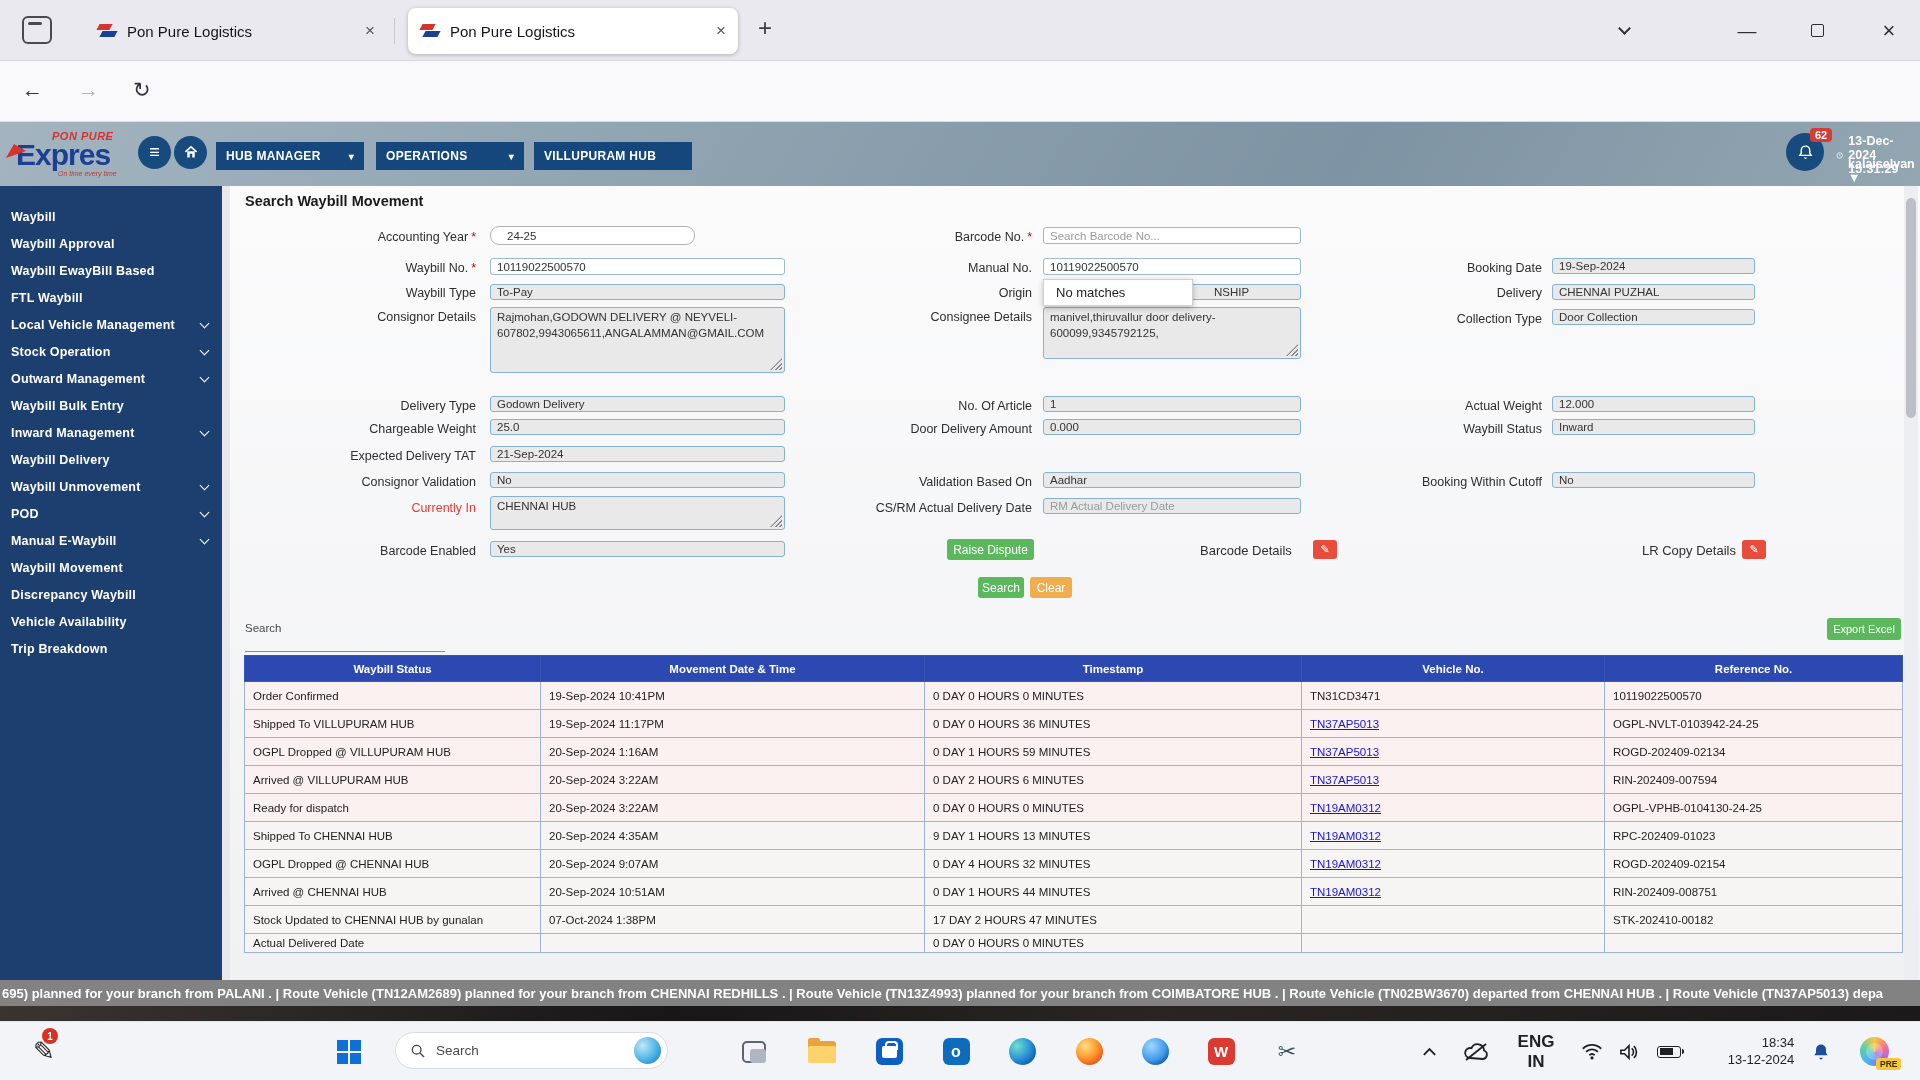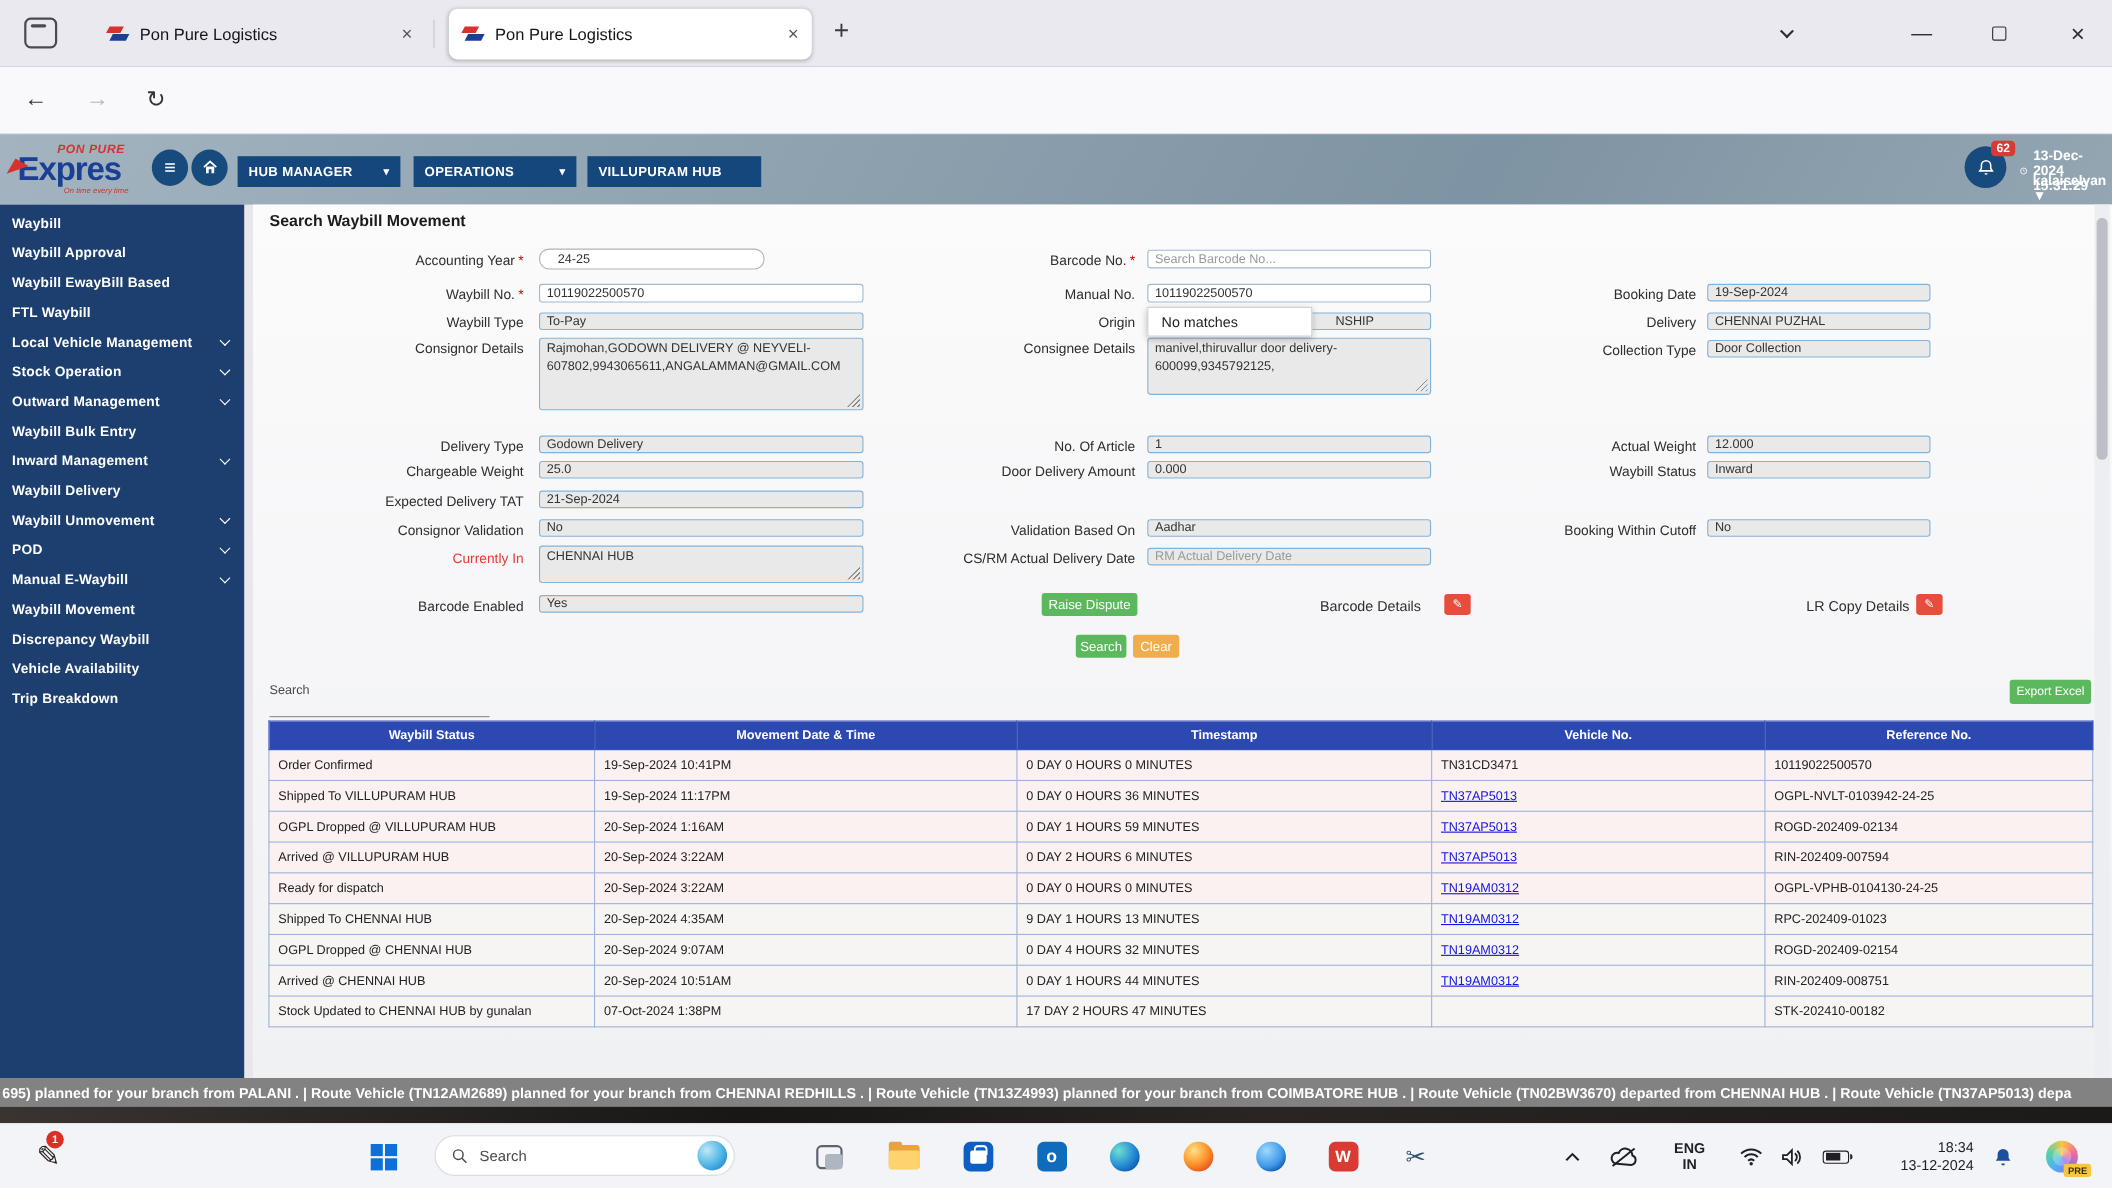--- a/index.html
+++ b/index.html
@@ -46,21 +46,21 @@
   .logo-tag{position:absolute;left:48px;top:42px;color:#c03a30;font-size:7px;font-style:italic}
   .hdrcircle{position:absolute;top:136px;width:33px;height:33px;border-radius:50%;background:#174a7d;display:flex;align-items:center;justify-content:center;color:#fff}
   .hdrdrop{position:absolute;top:142px;height:28px;background:#15467c;color:#fff;font-size:12px;font-weight:bold;display:flex;align-items:center;padding:0 10px;letter-spacing:.3px}
   .hdrdrop .caret{margin-left:auto;font-size:10px;padding-left:12px}
   .bellwrap{position:absolute;left:1786px;top:133px;width:38px;height:38px;border-radius:50%;background:#174a7d;display:flex;align-items:center;justify-content:center}
   .bellbadge{position:absolute;left:1810px;top:128px;background:#d63b34;color:#fff;font-size:11px;font-weight:bold;padding:1px 5px;border-radius:4px}
   .hdrdate{position:absolute;left:1836px;top:134px;color:#fff;font-size:12.5px;font-weight:bold;display:flex;align-items:center;gap:5px}
   .hdruser{position:absolute;left:1848px;top:157px;color:#fff;font-size:12.5px;font-weight:bold}
 
   
-  .sidebar{position:absolute;left:0;top:186px;width:222px;height:794px;background:#1d3f6f;padding-top:3px}
+  .sidebar{position:absolute;left:0;top:186px;width:222px;height:794px;background:#1d3f6f;padding-top:17px}
   .side-item{position:relative;height:27px;display:flex;align-items:center;color:#fff;font-size:12.5px;font-weight:600;padding-left:11px;letter-spacing:.2px}
   .side-item .schev{position:absolute;right:14px;top:9px;width:7px;height:7px;border-right:1.8px solid #fff;border-bottom:1.8px solid #fff;transform:rotate(45deg)}
 
   
   .content{position:absolute;left:230px;top:186px;width:1690px;height:794px;background:linear-gradient(180deg,#fbfbfc,#f0f1f3)}
   .pagetitle{position:absolute;left:15px;top:7px;font-size:14.5px;font-weight:bold;color:#1b1b1b}
 
   .flabel{position:absolute;font-size:12.5px;color:#2e2e2e;text-align:right;width:240px}
   .flabel .req{color:#d40000;margin-left:3px}
   .fbox{position:absolute;font-size:11.5px;color:#333;border:1px solid #85b3d8;background:#e9e9e9;border-radius:3px;padding:1px 6px;display:flex;align-items:center;overflow:hidden;white-space:nowrap}
@@ -122,21 +122,21 @@
   .ico-store{background:#0d5fc4;font-size:14px}
   .ico-store .bag{width:15px;height:12px;background:#fff;border-radius:2px;position:relative}
   .ico-store .bag::before{content:"";position:absolute;left:3px;top:-5px;width:9px;height:7px;border:2px solid #fff;border-bottom:none;border-radius:4px 4px 0 0}
   .ico-outlook{background:#0f6cbd;border-radius:6px;font-size:16px}
   .ico-edge{border-radius:50%;background:radial-gradient(circle at 30% 30%,#6ee0cf,#2a8fd8 50%,#0b54a8 85%)}
   .ico-ff{border-radius:50%;background:radial-gradient(circle at 35% 30%,#ffe08a,#ff9a2e 45%,#e6541d 80%)}
   .ico-blue{border-radius:50%;background:radial-gradient(circle at 35% 30%,#9fd8ff,#3f9ae8 55%,#0a4fa0 85%)}
   .ico-wps{background:#d93a32;border-radius:6px;font-size:15px}
   .ico-snip{font-size:22px;color:#33506b;background:transparent}
   .tb-right{color:#1f1f24;font-size:20px}
-  .engin{font-size:13px;line-height:1.15;text-align:center;color:#1f1f24;font-weight:600}
+  .engin{font-size:17px;line-height:1.15;text-align:center;color:#1f1f24;font-weight:600}
   .battery{width:24px;height:12px;border:1.6px solid #1f1f24;border-radius:3px;position:relative}
   .battery::after{content:"";position:absolute;right:-4px;top:2.5px;width:2.5px;height:5px;background:#1f1f24;border-radius:0 2px 2px 0}
   .battery i{position:absolute;left:1.5px;top:1.5px;bottom:1.5px;width:13px;background:#1f1f24}
   .clockblk{text-align:right;font-size:13px;color:#1f1f24;line-height:1.3}
   .copilot{width:29px;height:29px;border-radius:50%;background:conic-gradient(#f8c540,#ef6d9a,#8a6cf0,#4db3f0,#5ad0a8,#f8c540);position:relative}
   .copilot::after{content:"";position:absolute;inset:6px;background:#fff;border-radius:50%;opacity:.25}
   .prebadge{position:absolute;left:1876px;top:1058px;background:#f6c73c;color:#3a2f00;font-size:8.5px;font-weight:bold;padding:1px 4px;border-radius:3px}
 </style>
 </head>
 <body>
@@ -530,20 +530,27 @@
             <td class="c-veh"><a class="vlink" href="#">TN19AM0312</a></td>
             <td class="c-ref">RIN-202409-008751</td>
           </tr>
           <tr>
             <td class="c-status">Stock Updated to CHENNAI HUB by gunalan</td>
             <td class="c-move">07-Oct-2024 1:38PM</td>
             <td class="c-time">17 DAY 2 HOURS 47 MINUTES</td>
             <td class="c-veh"></td>
             <td class="c-ref">STK-202410-00182</td>
           </tr>
+          <tr class="short">
+            <td class="c-status">Actual Delivered Date</td>
+            <td class="c-move"></td>
+            <td class="c-time">0 DAY 0 HOURS 0 MINUTES</td>
+            <td class="c-veh"></td>
+            <td class="c-ref"></td>
+          </tr>
         </tbody>
     </table>
 
     <div class="vscroll">
         <div class="vthumb"></div>
       </div>
   </div>
 
   <div class="ticker">
       <span>695) planned for your branch from PALANI . | Route Vehicle (TN12AM2689) planned for your branch from CHENNAI REDHILLS . | Route Vehicle (TN13Z4993) planned for your branch from COIMBATORE HUB . | Route Vehicle (TN02BW3670) departed from CHENNAI HUB . | Route Vehicle (TN37AP5013) depa</span>

